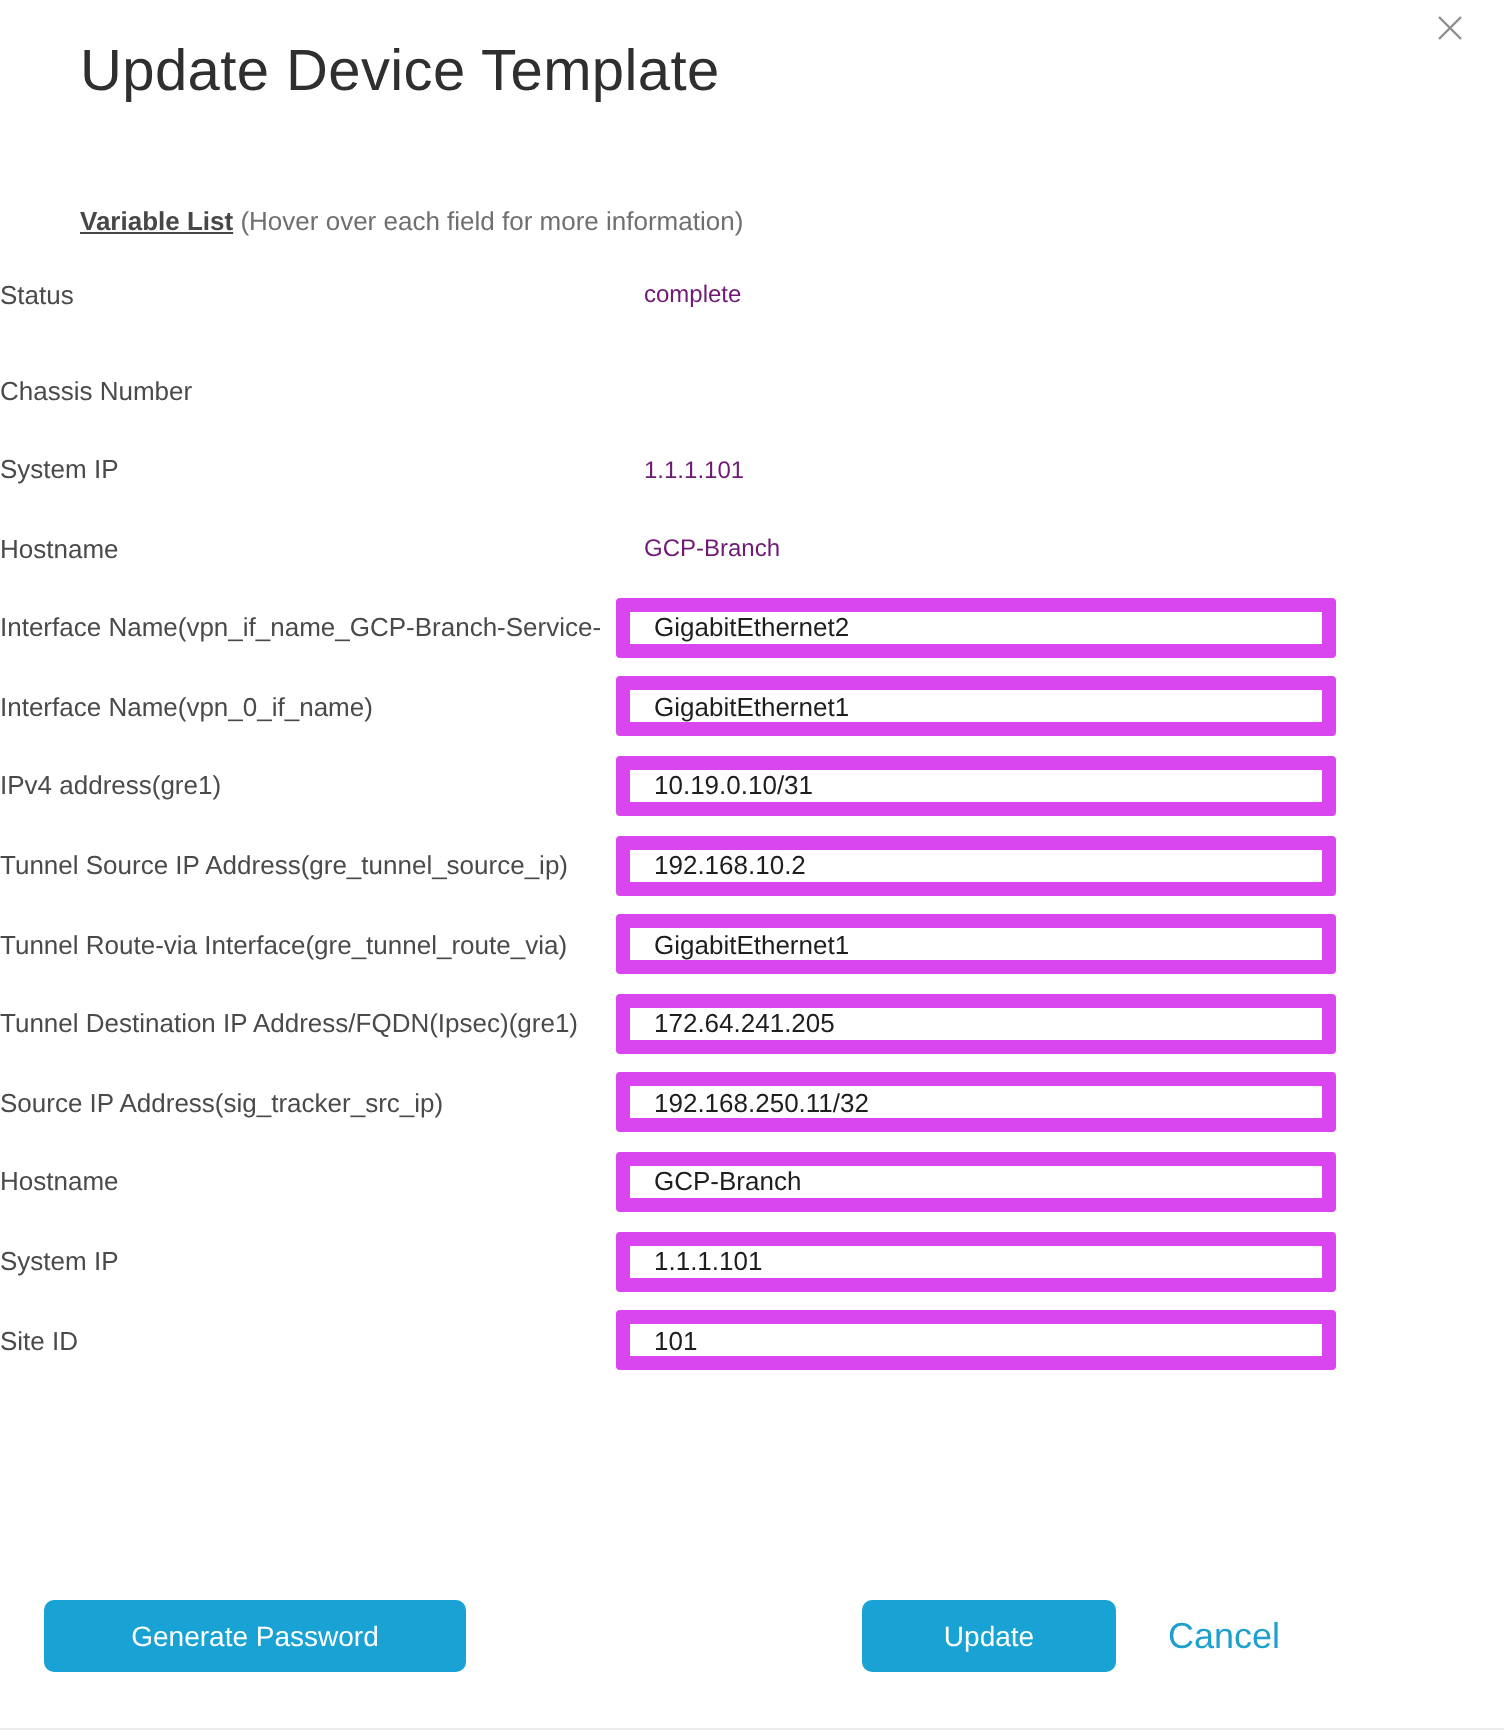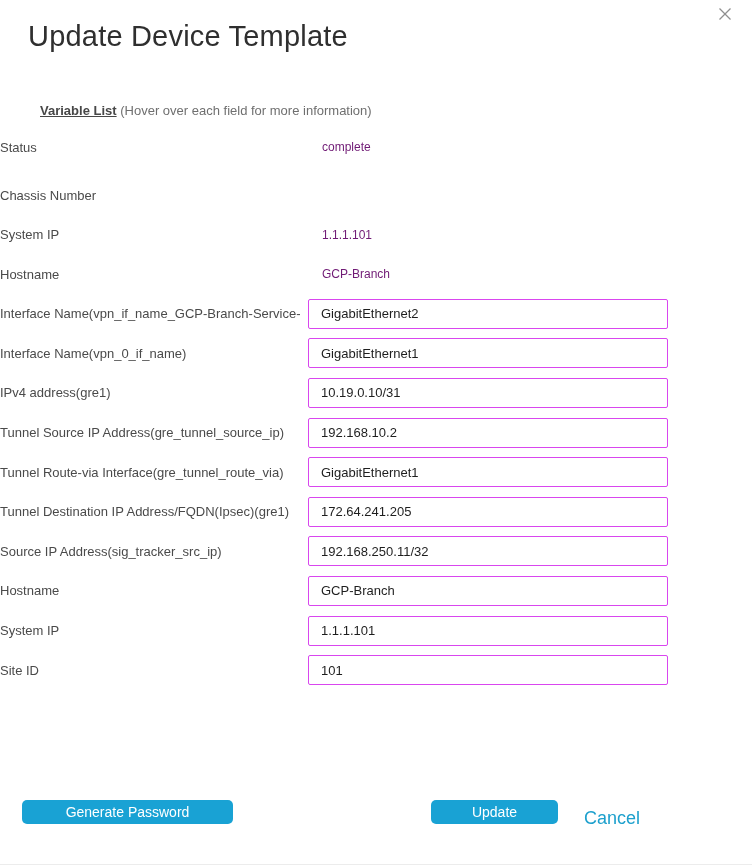--- a/index.html
+++ b/index.html
@@ -19,21 +19,21 @@
     top: 6px;
     right: 19px;
     width: 16px;
     height: 16px;
     cursor: pointer;
   }
   .close-btn svg { display: block; }
 
   .modal-title {
     padding-top: 19px;
-    padding-left: 28px;
+    padding-left: 40px;
     font-size: 29px;
     line-height: 35px;
     font-weight: 300;
     letter-spacing: 0.2px;
     color: #2f2f2f;
   }
 
   .section-line {
     margin-top: 49px;
     padding-left: 40px;
@@ -64,42 +64,42 @@
   }
   .field-static {
     font-size: 12px;
     color: #701a75;
     padding-left: 14px;
     white-space: nowrap;
   }
   .field-input {
     flex: 1 1 auto;
     height: 30px;
-    border: 1px solid #d946ef;
+    border: 7px solid #d946ef;
     border-radius: 2px;
     background: #ffffff;
     font-family: "Liberation Sans", sans-serif;
     font-size: 13px;
     color: #1e1e1e;
     padding: 0 12px;
     outline: none;
     width: 100%;
   }
 
   .footer {
     position: absolute;
     left: 0;
     top: 800px;
     width: 752px;
     height: 34px;
   }
   .btn {
     position: absolute;
     top: 0;
-    height: 24px;
+    height: 36px;
     border: none;
     border-radius: 5px;
     color: #ffffff;
     font-family: "Liberation Sans", sans-serif;
     font-size: 14px;
     cursor: pointer;
   }
   .btn-generate { left: 22px; width: 211px; }
   .btn-update  { left: 431px; width: 127px; }
   .cancel-link {

